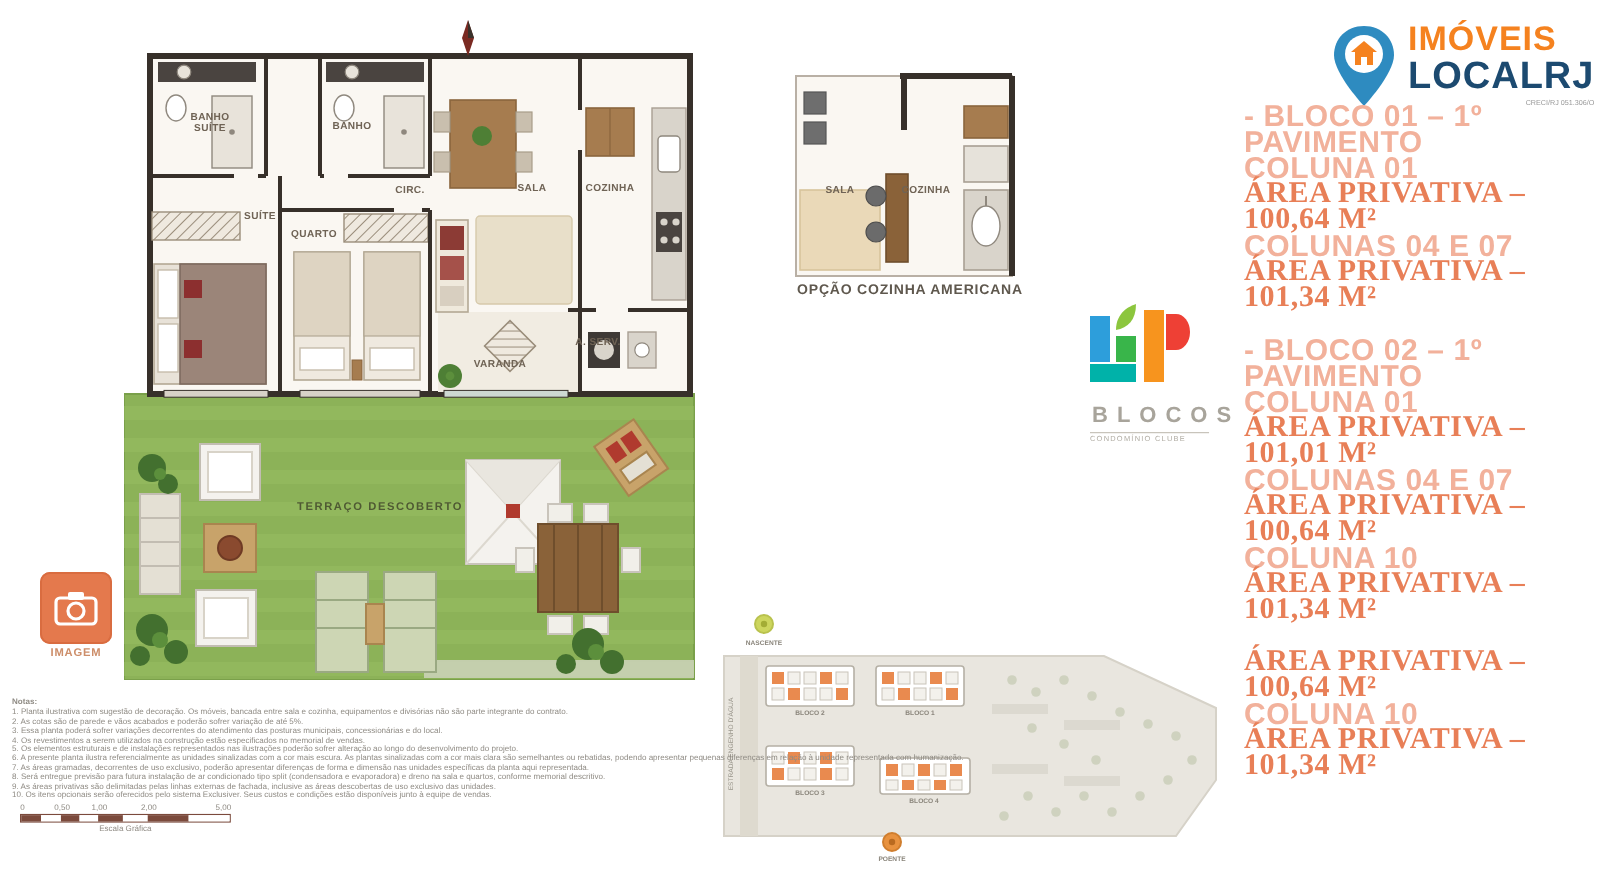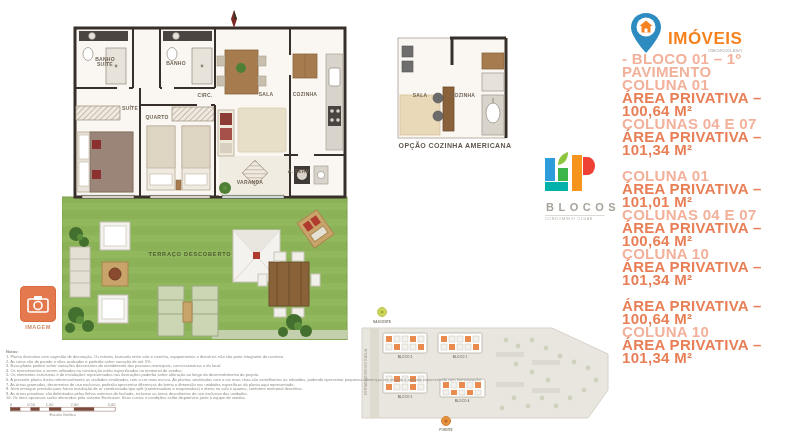--- a/index.html
+++ b/index.html
@@ -4,32 +4,32 @@
 <style>
   html,body{margin:0;padding:0;}
   body{
     width:800px;height:442px;position:relative;overflow:hidden;
     background:#ffffff;font-family:"Liberation Sans", sans-serif;
     -webkit-font-smoothing:antialiased;
   }
   .abs{position:absolute;}
 
   
-  .brand{position:absolute;left:628px;top:11px;display:flex;align-items:flex-end;}
+  .brand{position:absolute;left:664px;top:11px;display:flex;align-items:flex-start;}
   .brand-text{margin-left:4px;line-height:1;}
   .brand-top{color:#f5821f;font-size:17px;font-weight:bold;letter-spacing:.5px;}
   .brand-bottom{color:#1c4a70;font-size:19px;font-weight:bold;letter-spacing:.5px;margin-top:1px;}
   .brand-tag{color:#9a9a9a;font-size:6px;transform:scale(.6);transform-origin:right top;text-align:right;margin-top:2px;}
 
   
   .details{position:absolute;left:622px;top:52px;width:176px;}
   .details h1{margin:0 0 15px 0;font-size:21px;font-weight:bold;color:#ee8656;letter-spacing:1.5px;}
   .sec{margin-bottom:13px;}
   .dl{font-size:15px;line-height:13px;font-weight:bold;letter-spacing:.3px;color:#f2b19b;}
-  .dl.bold{color:#e87f57;}
+  .dl.bold{color:#e87f57;font-family:Liberation Serif, serif;}
 
   
   .uplogo{position:absolute;left:545px;top:152px;width:62px;text-align:left;}
   .up-name{color:#a8a49b;font-size:11px;font-weight:bold;letter-spacing:4.5px;margin-top:5px;margin-left:1px;}
   .up-sub{color:#b0aca3;font-size:6px;transform:scale(.62);transform-origin:left top;letter-spacing:1px;border-top:1px solid #c8c4bb;padding-top:2px;width:96px;margin-top:2px;white-space:nowrap;}
 
   
   .rlabel{
     position:absolute;font-size:7px;font-weight:bold;color:#6f6355;
     letter-spacing:.3px;white-space:pre-line;text-align:center;
@@ -318,33 +318,35 @@
 <div class="brand">
   <svg width="36" height="44" viewBox="0 0 36 44">
     <path d="M18,2 C9,2 3,8.5 3,16.5 C3,26 18,42 18,42 C18,42 33,26 33,16.5 C33,8.5 27,2 18,2 Z" fill="#2e8bc0"></path>
     <circle cx="18" cy="16" r="9.5" fill="#ffffff"></circle>
     <polygon points="18,9.5 24.5,15 11.5,15" fill="#f5821f"></polygon>
     <rect x="13.5" y="15" width="9" height="6.5" fill="#f5821f"></rect>
     <rect x="16.5" y="17.5" width="3" height="4" fill="#ffffff"></rect>
   </svg>
   <div class="brand-text">
     <div class="brand-top">IMÓVEIS</div>
+    <div class="brand-bottom">LOCALRJ</div>
     <div class="brand-tag">CRECI/RJ 051.306/O</div>
   </div>
 </div>
 
 <div class="details">
   <div class="sec">
     <div class="dl">- BLOCO 01 – 1º PAVIMENTO</div>
     <div class="dl">COLUNA 01</div>
     <div class="dl bold">ÁREA PRIVATIVA – 100,64 M²</div>
     <div class="dl">COLUNAS 04 E 07</div>
     <div class="dl bold">ÁREA PRIVATIVA – 101,34 M²</div>
   </div>
   <div class="sec">
+    <div class="dl">- BLOCO 02 – 1º PAVIMENTO</div>
     <div class="dl">COLUNA 01</div>
     <div class="dl bold">ÁREA PRIVATIVA – 101,01 M²</div>
     <div class="dl">COLUNAS 04 E 07</div>
     <div class="dl bold">ÁREA PRIVATIVA – 100,64 M²</div>
     <div class="dl">COLUNA 10</div>
     <div class="dl bold">ÁREA PRIVATIVA – 101,34 M²</div>
   </div>
   <div class="sec">
     <div class="dl bold">ÁREA PRIVATIVA – 100,64 M²</div>
     <div class="dl">COLUNA 10</div>

